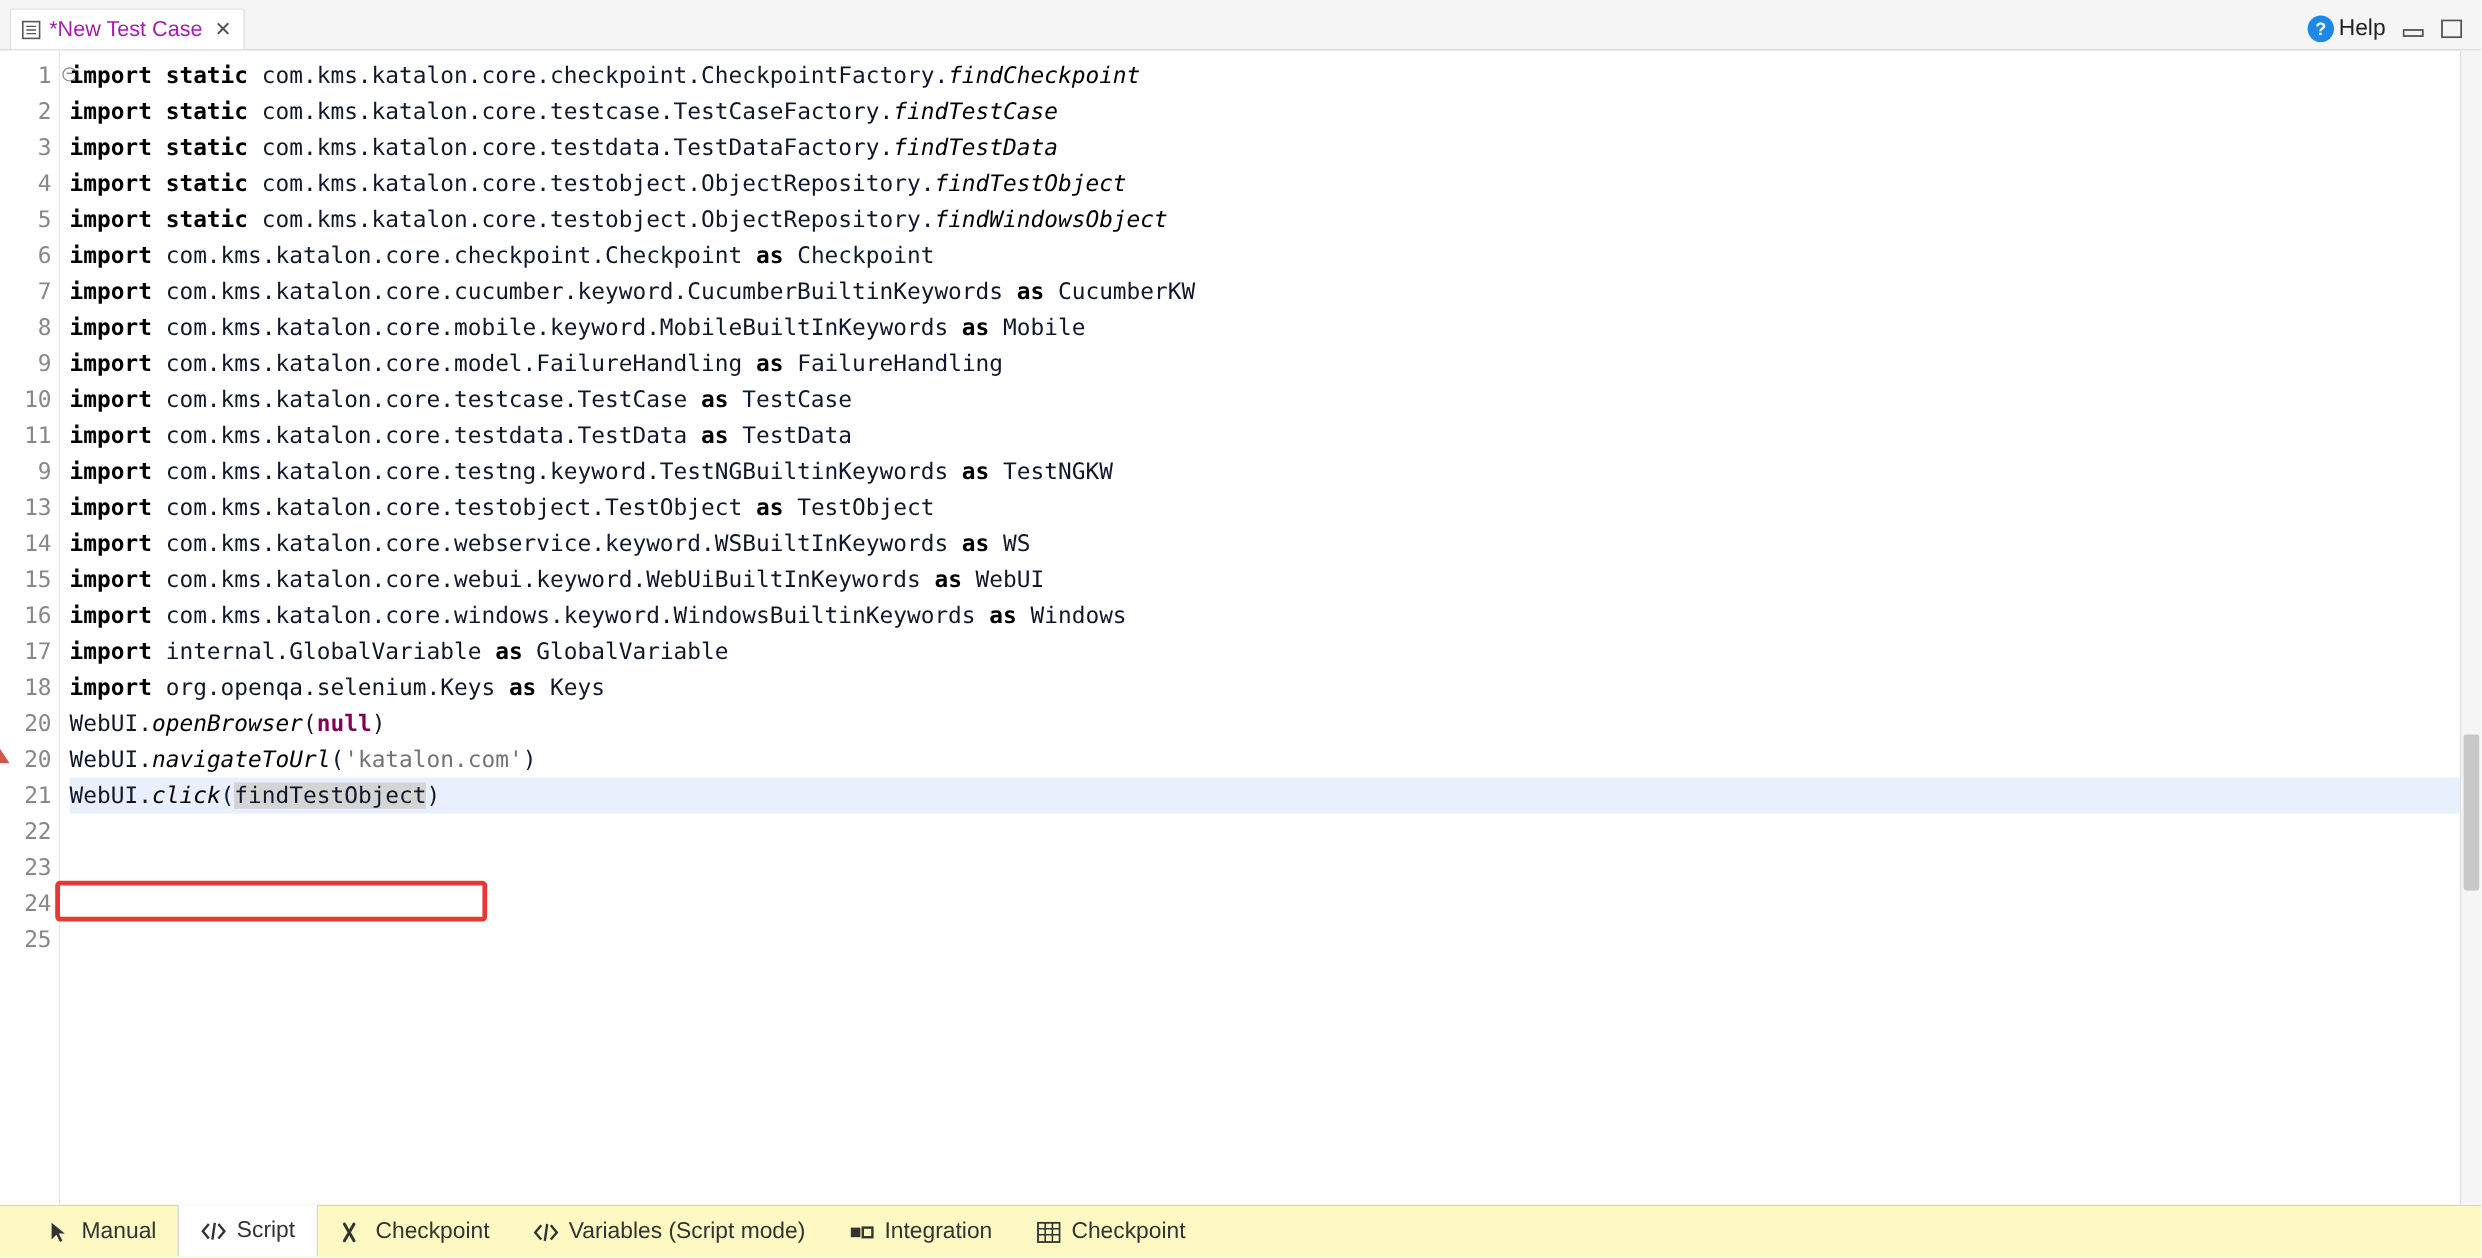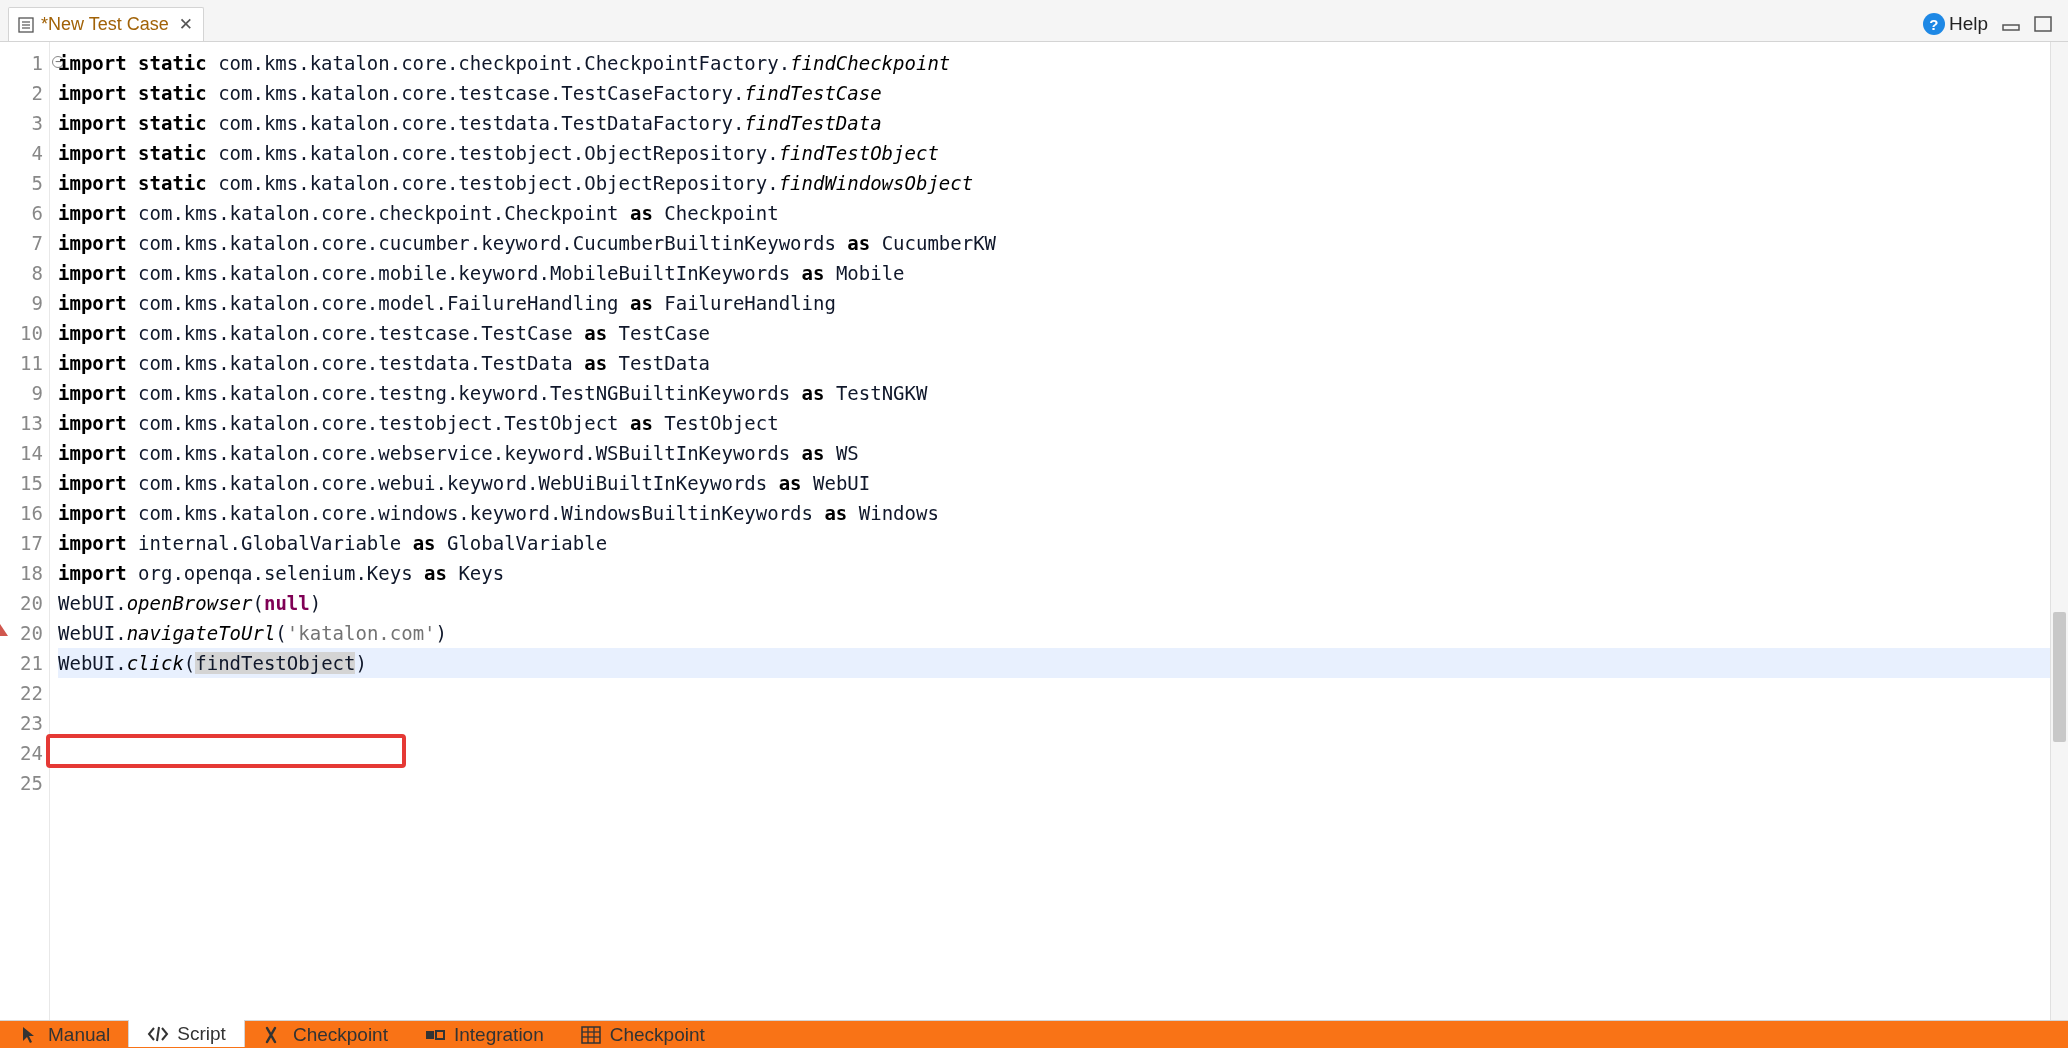--- a/index.html
+++ b/index.html
@@ -28,21 +28,21 @@
     border: 1px solid #d4d4d4;
     border-bottom: none;
     padding: 6px 10px 6px 8px;
     border-radius: 2px 2px 0 0;
     margin-top: 4px;
   }
   .tab-icon {
     width: 18px; height: 18px;
     display: inline-flex; align-items:center; justify-content:center;
   }
-  .tab-label { font-size: 18px; color: #a16207; }
+  .tab-label { font-size: 18px; color: #a21caf; }
   .tab-close {
     font-size: 17px; color: #555; margin-left: 4px; cursor: pointer;
   }
   .top-right {
     margin-left: auto;
     display: flex;
     align-items: center;
     gap: 14px;
     padding: 0 8px 6px 0;
   }
@@ -128,25 +128,26 @@
   .red-box {
     position: absolute;
     border: 4px solid #e53935;
     border-radius: 4px;
     pointer-events: none;
   }
   .sel-bg {
     background: #d4d4d4;
   }
   .bottom-tabs {
-    height: 28px;
-    background: #f97316;
+    height: 44px;
+    background: #fef9c3;
     border-top: 1px solid #d4d4d4;
     display: flex;
     align-items: center;
+    padding-left: 20px;
   }
   .btab {
     display: flex;
     align-items: center;
     gap: 8px;
     padding: 0 18px;
     height: 100%;
     font-size: 19px;
     color: #333;
     cursor: pointer;
@@ -253,20 +254,30 @@
       <span class="ico">
         <svg width="20" height="20" viewBox="0 0 20 20">
           <path d="M3 3 L11 17 M3 17 C3 17 7 10 7 10 C7 10 11 3 11 3" fill="none" stroke="#333" stroke-width="2.5" stroke-linecap="round"></path>
         </svg>
       </span>
       <span>Checkpoint</span>
     </div>
     <div class="btab">
       <span class="ico">
         <svg width="22" height="18" viewBox="0 0 22 18">
+          <path d="M7 3 L2 9 L7 15" fill="none" stroke="#333" stroke-width="2"></path>
+          <path d="M15 3 L20 9 L15 15" fill="none" stroke="#333" stroke-width="2"></path>
+          <line x1="12" y1="2" x2="10" y2="16" stroke="#333" stroke-width="2"></line>
+        </svg>
+      </span>
+      <span>Variables (Script mode)</span>
+    </div>
+    <div class="btab">
+      <span class="ico">
+        <svg width="22" height="18" viewBox="0 0 22 18">
           <rect x="2" y="5" width="8" height="8" fill="#333"></rect>
           <rect x="12" y="5" width="8" height="8" fill="none" stroke="#333" stroke-width="2"></rect>
         </svg>
       </span>
       <span>Integration</span>
     </div>
     <div class="btab">
       <span class="ico">
         <svg width="20" height="18" viewBox="0 0 20 18">
           <rect x="1" y="1" width="18" height="16" fill="none" stroke="#333" stroke-width="1.5"></rect>

